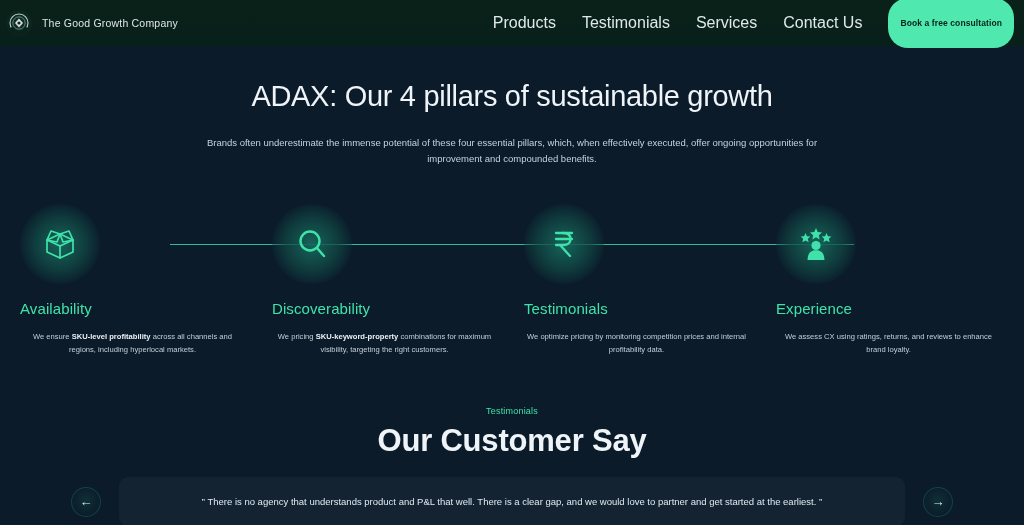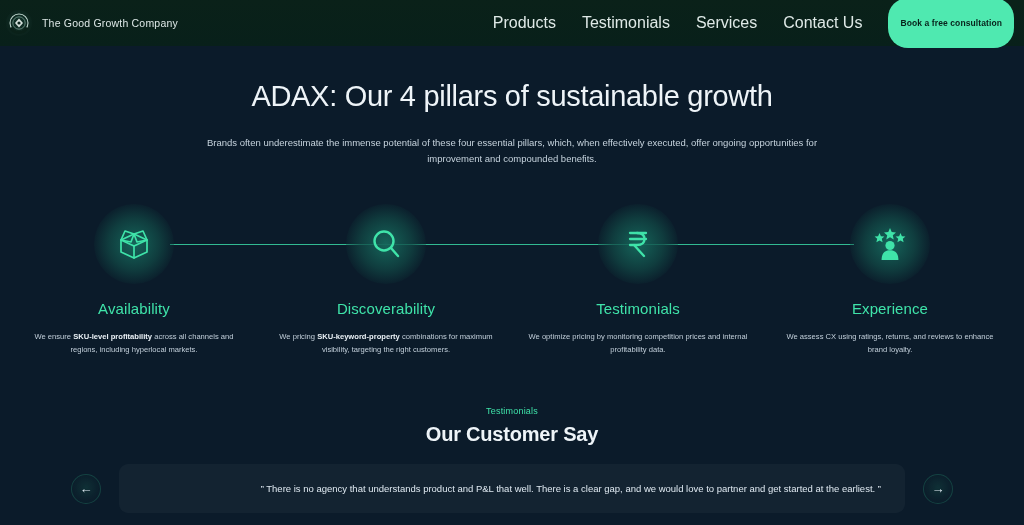--- a/index.html
+++ b/index.html
@@ -62,21 +62,21 @@
     position:relative;
     display:flex;
     padding:0 8px;
   }
   .connector {
     position:absolute; top:40px; left:170px; right:170px;
     height:1.5px; background:#39d6a4; opacity:.85; z-index:1;
   }
   .pillar {
     flex:1 1 0; position:relative; z-index:2;
-    display:flex; flex-direction:column; align-items:center;
+    display:flex; flex-direction:column; align-items:flex-start;
     text-align:center; padding:0 12px;
   }
   .pillar-icon {
     width:80px; height:80px; border-radius:50%;
     background:radial-gradient(circle at 50% 50%, rgba(22,104,92,.95) 0%, rgba(17,72,69,.75) 45%, rgba(11,40,48,.28) 72%, rgba(11,27,42,0) 100%);
     display:flex; align-items:center; justify-content:center;
     margin-bottom:10px;
   }
   .pillar-icon svg { display:block; }
   .pillar-title {
@@ -85,41 +85,41 @@
   .pillar-desc {
     margin-top:13px; font-size:7.6px; line-height:1.75; color:#c2cfda;
     max-width:225px;
   }
   .pillar-desc b { color:#eaf1f6; font-weight:bold; }
 
   
   .testimonials { margin-top:50px; text-align:center; position:relative; }
   .t-eyebrow { font-size:9px; color:#3fe3a9; letter-spacing:.2px; }
   .t-heading {
-    margin-top:7px; font-size:20px; font-weight:bold;
+    margin-top:7px; font-size:31px; font-weight:bold;
     color:#eef4f8; letter-spacing:-.2px;
   }
   .t-row {
     margin-top:18px; display:flex; align-items:center;
     justify-content:center; gap:0; padding:0 28px;
   }
   .nav-circle {
     width:30px; height:30px; border-radius:50%; flex:none;
     background:radial-gradient(circle at 50% 45%, rgba(20,70,66,.5) 0%, rgba(13,40,48,.35) 60%, rgba(11,27,42,0) 100%);
     border:1px solid rgba(63,227,169,.18);
     display:flex; align-items:center; justify-content:center;
     color:#dce7ef; font-size:13px; cursor:pointer;
     line-height:1;
   }
   .quote-card {
     flex:1 1 auto; max-width:786px; margin:0 18px;
     background:rgba(255,255,255,.035);
     border-radius:9px;
     padding:17px 24px;
-    font-size:9.5px; line-height:1.6; color:#dfe9f1;text-align:right;
+    font-size:9.5px; line-height:1.6; color:#dfe9f1;
   }
   .attrib { margin-top:13px; }
   .attrib-role { font-size:8px; font-weight:bold; color:#e6eef4; letter-spacing:.2px; }
 </style>
 </head>
 <body>
 
 <div class="header">
   <div class="brand">
     <span class="logo-mark">

